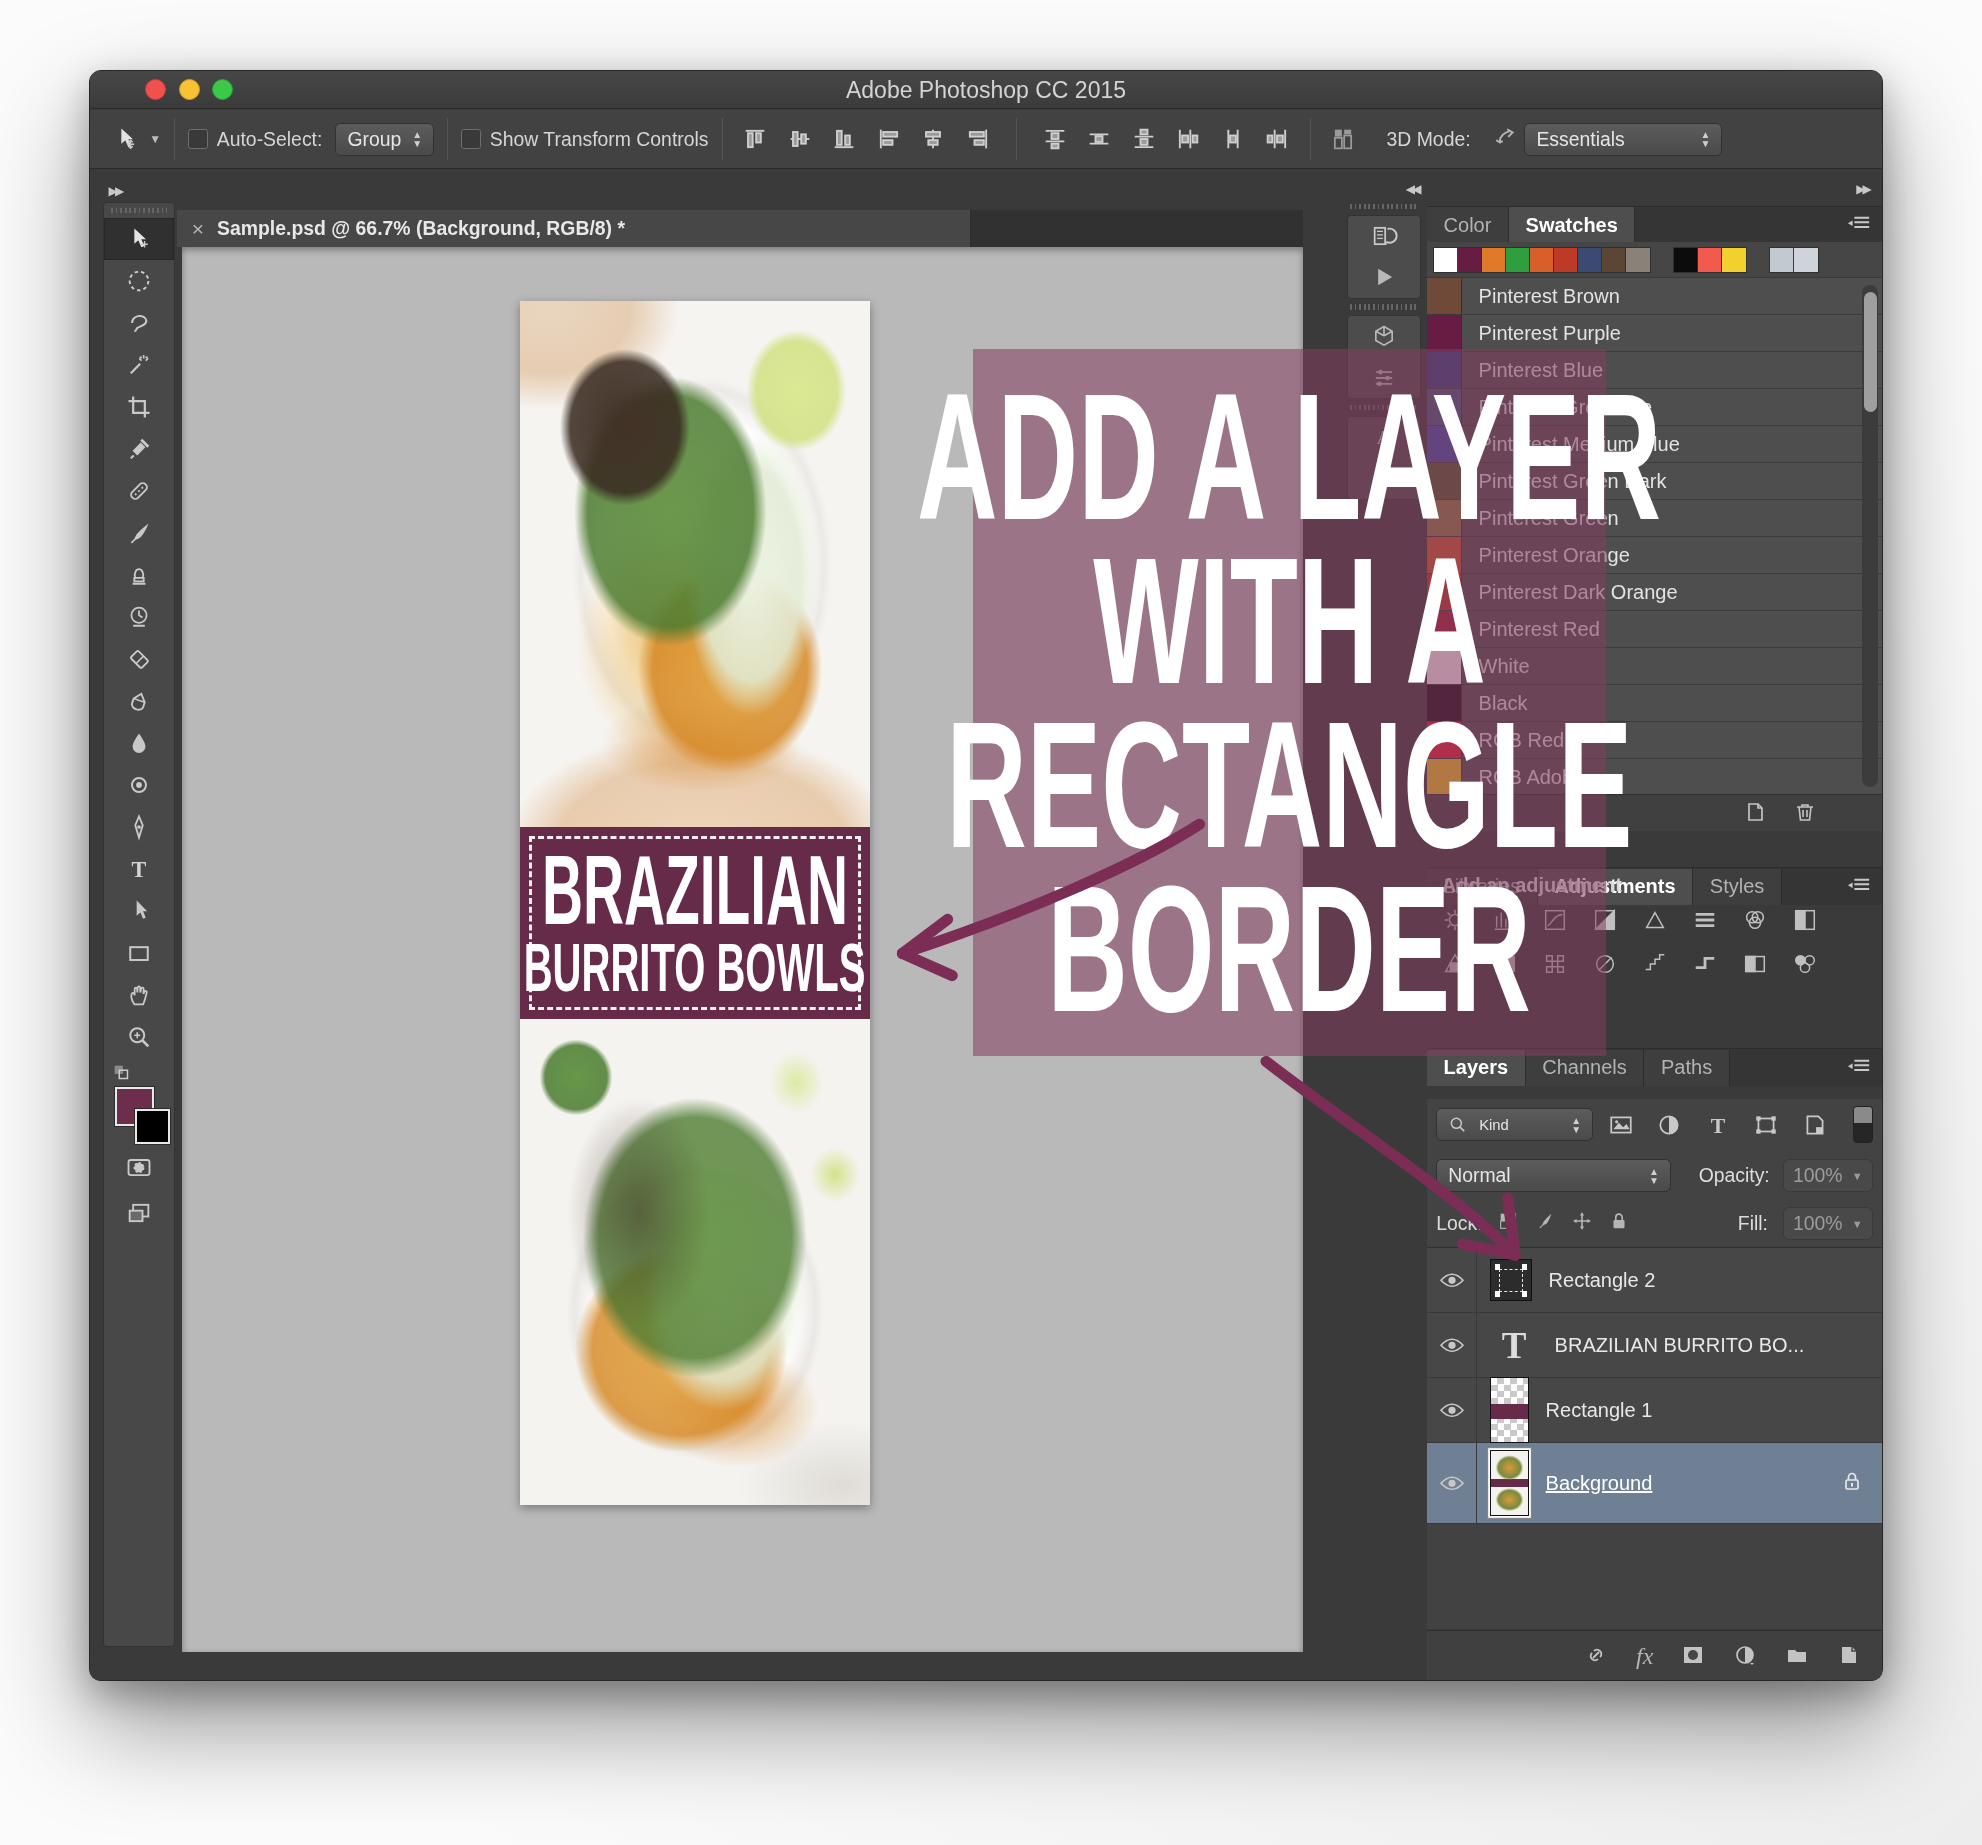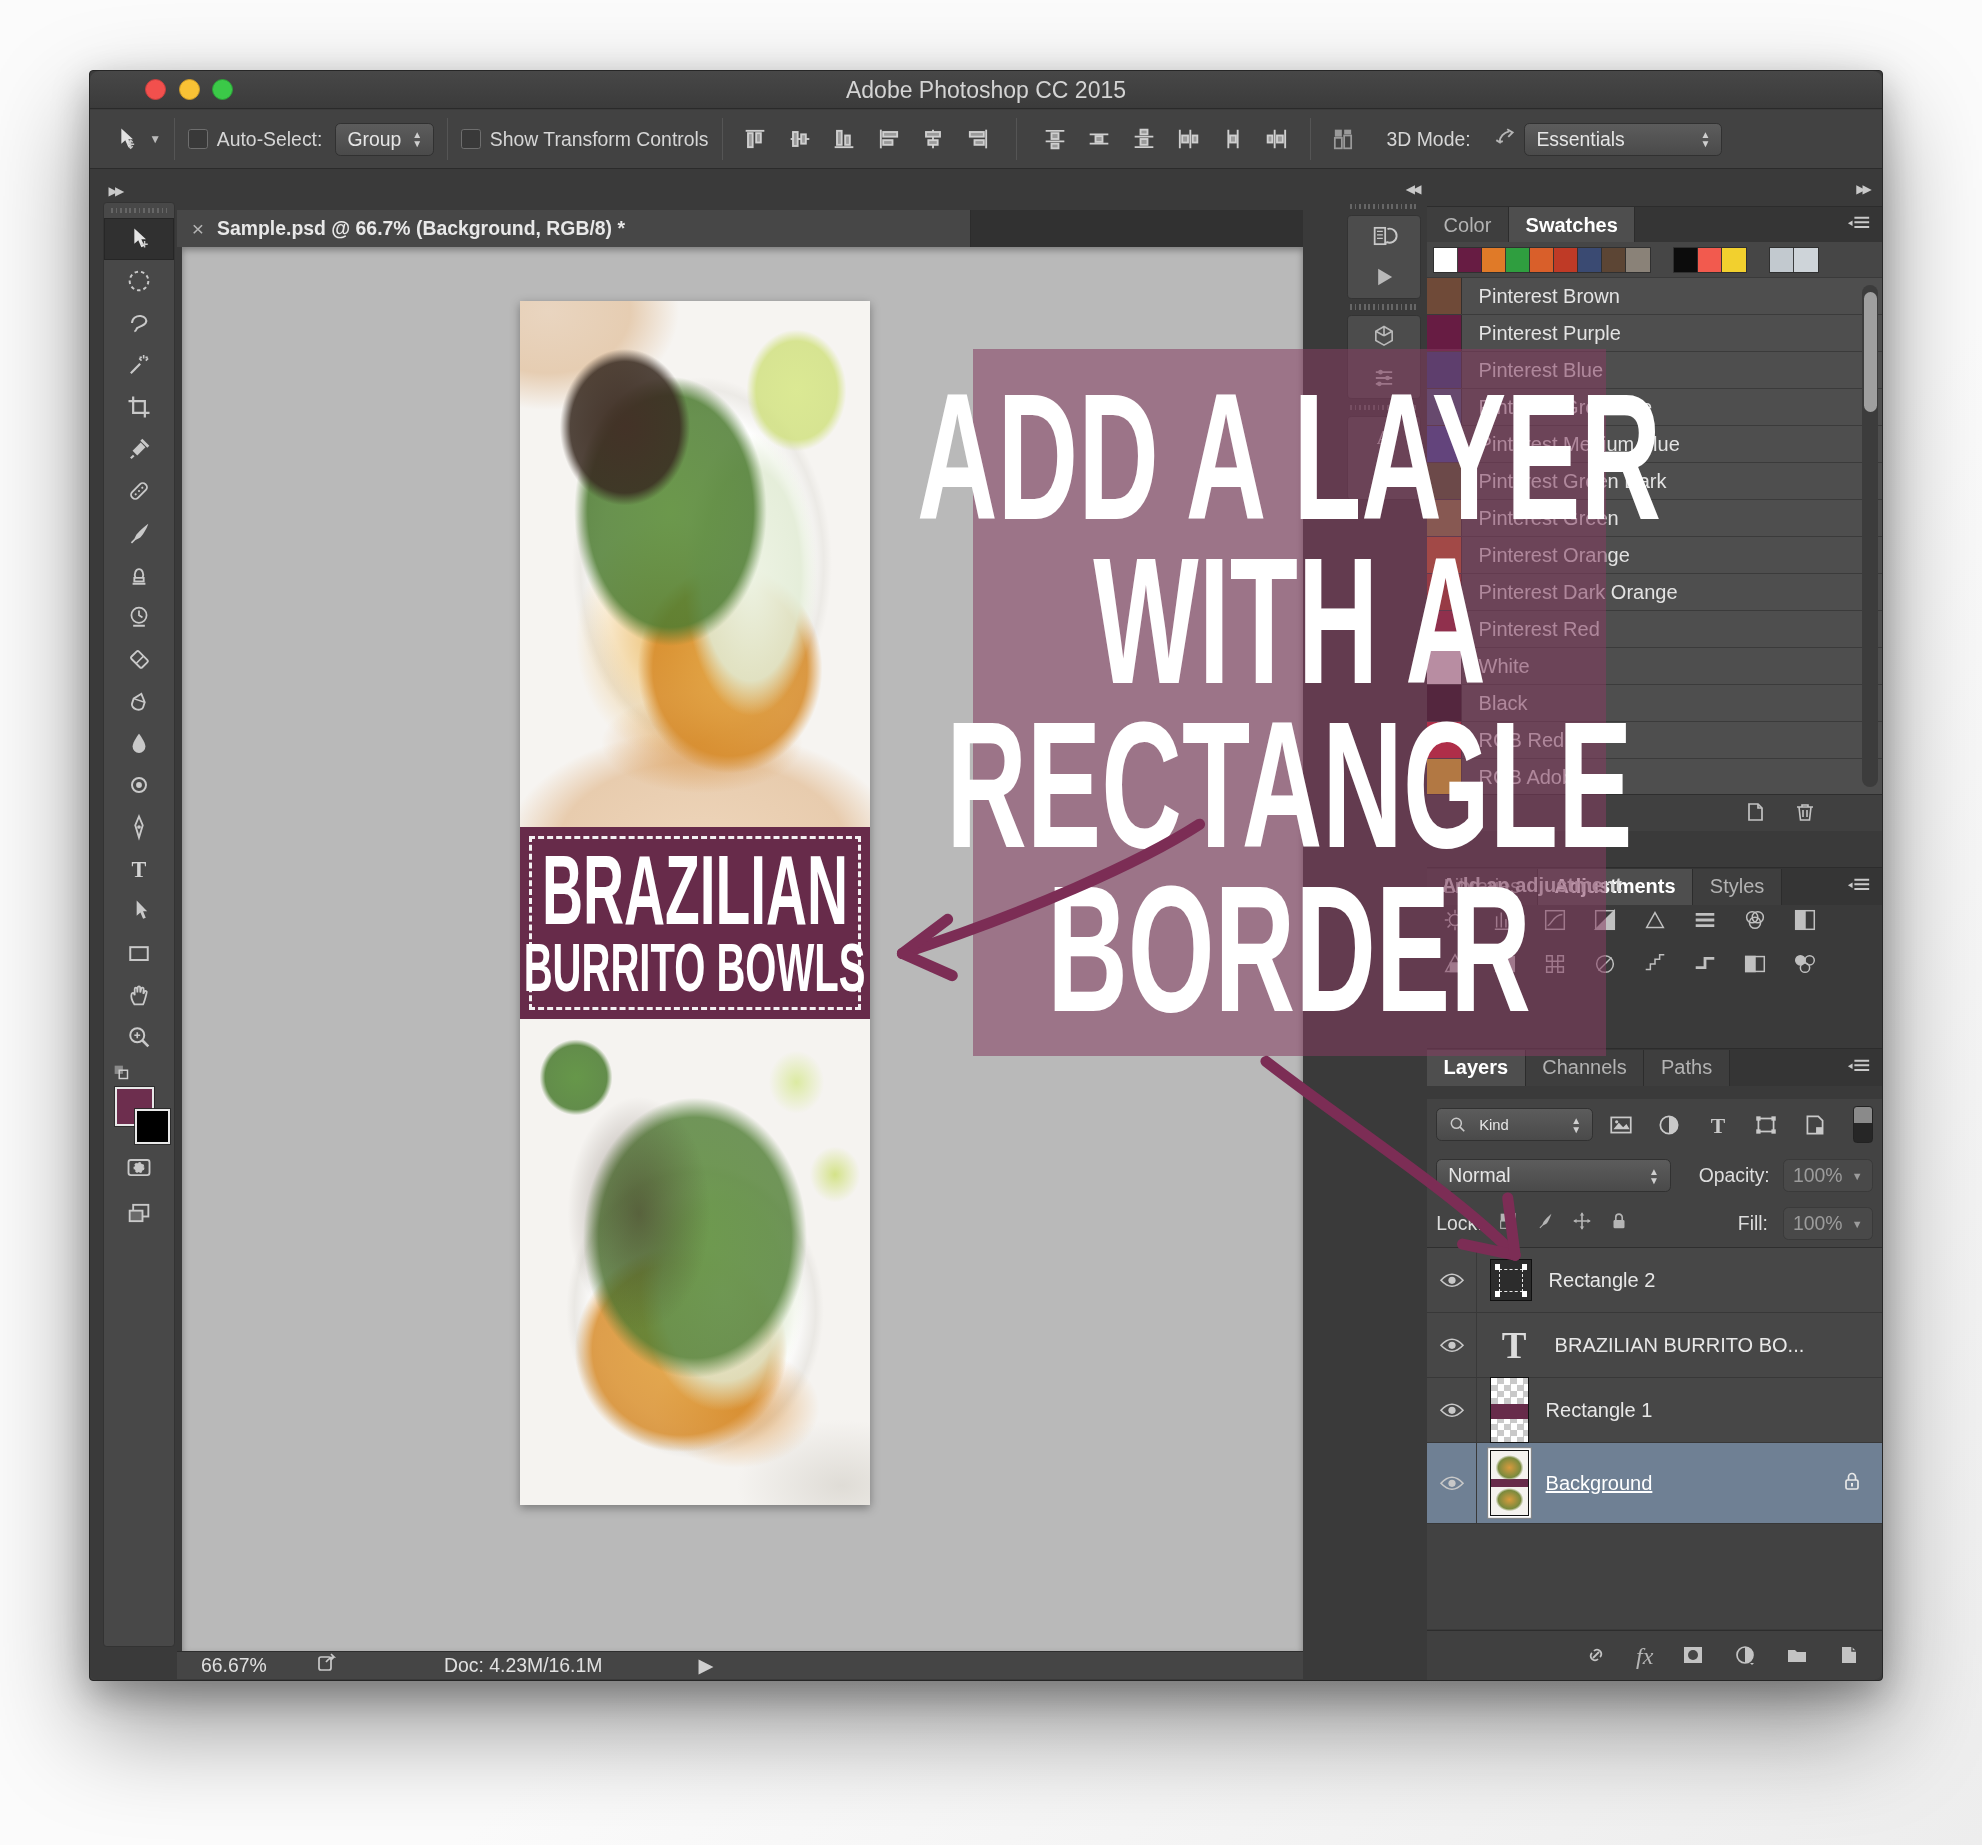--- a/index.html
+++ b/index.html
@@ -4,21 +4,21 @@
 <style>
   * { margin:0; padding:0; box-sizing:border-box; }
   html,body { width:1982px; height:1846px; }
   body {
     font-family:"Liberation Sans", sans-serif;
     background:linear-gradient(135deg,#fbfbfb 60%,#ededed 100%);
     position:relative; overflow:hidden; color:#ddd;
   }
   .window {
     position:absolute; left:89px; top:70px; width:1794px; height:1611px;
-    background:#3c3c3c; border:0.9px solid #262626; border-radius:4px;
+    background:#3c3c3c; border:0.9px solid #262626; border-radius:12px;
     box-shadow:0 46px 102px rgba(0,0,0,.40), 0 13px 37px rgba(0,0,0,.28);
   }
   
   .titlebar { position:absolute; top:0; left:0; right:0; height:38px;
     background:linear-gradient(#474747,#3b3b3b); border-bottom:0.9px solid #2a2a2a;
     border-radius:9.2px 9.2px 0 0; }
   .tl { position:absolute; top:8.3px; width:21px; height:21px; border-radius:50%; }
   .tl.red   { left:55px;  background:#f2504d; border:0.9px solid #c93f3f; }
   .tl.yellow{ left:89px;  background:#f9c235; border:0.9px solid #cf9c27; }
   .tl.green { left:122px; background:#3bc948; border:0.9px solid #2ba037; }
@@ -524,31 +524,20 @@
         <div class="document">
           <div class="photo photo-top"></div>
           <div class="labelband" id="label-band" style="background: rgb(103, 43, 74);">
             <div class="dash"></div>
             <div class="label-l1">BRAZILIAN</div>
             <div class="label-l2">BURRITO BOWLS</div>
           </div>
           <div class="photo photo-bottom"></div>
         </div>
       </div>
-      <div class="statusbar">
-        <span class="zoom-field">66.67%</span>
-        <span>
-          <svg viewBox="0 0 24 24" width="24" height="24">
-              <rect x="4" y="6" width="12" height="13" rx="2" fill="none" stroke="#c9c9c9" stroke-width="1.7"></rect>
-              <path d="M11 11c4-5 6-5 8-5l-3-3m3 3-3 3" fill="none" stroke="#c9c9c9" stroke-width="1.7"></path>
-            </svg>
-        </span>
-        <span style="margin-left:74px">Doc: 4.23M/16.1M</span>
-        <span style="margin-left:65px;color:#cfcfcf">▶</span>
-      </div>
     </div>
 
     <div class="minidock">
       <div class="dockhead"><span class="collapse-glyph">◀◀</span></div>
       <div class="grip"></div>
       <div class="mdpanel">
         <div class="mdbtn">
           <svg viewBox="0 0 24 24">
               <rect x="4" y="5" width="9" height="14" fill="none" stroke="#c9c9c9" stroke-width="1.5"></rect>
               <path d="M6 8h5M6 11h5M6 14h5" stroke="#c9c9c9" stroke-width="1.2"></path>

